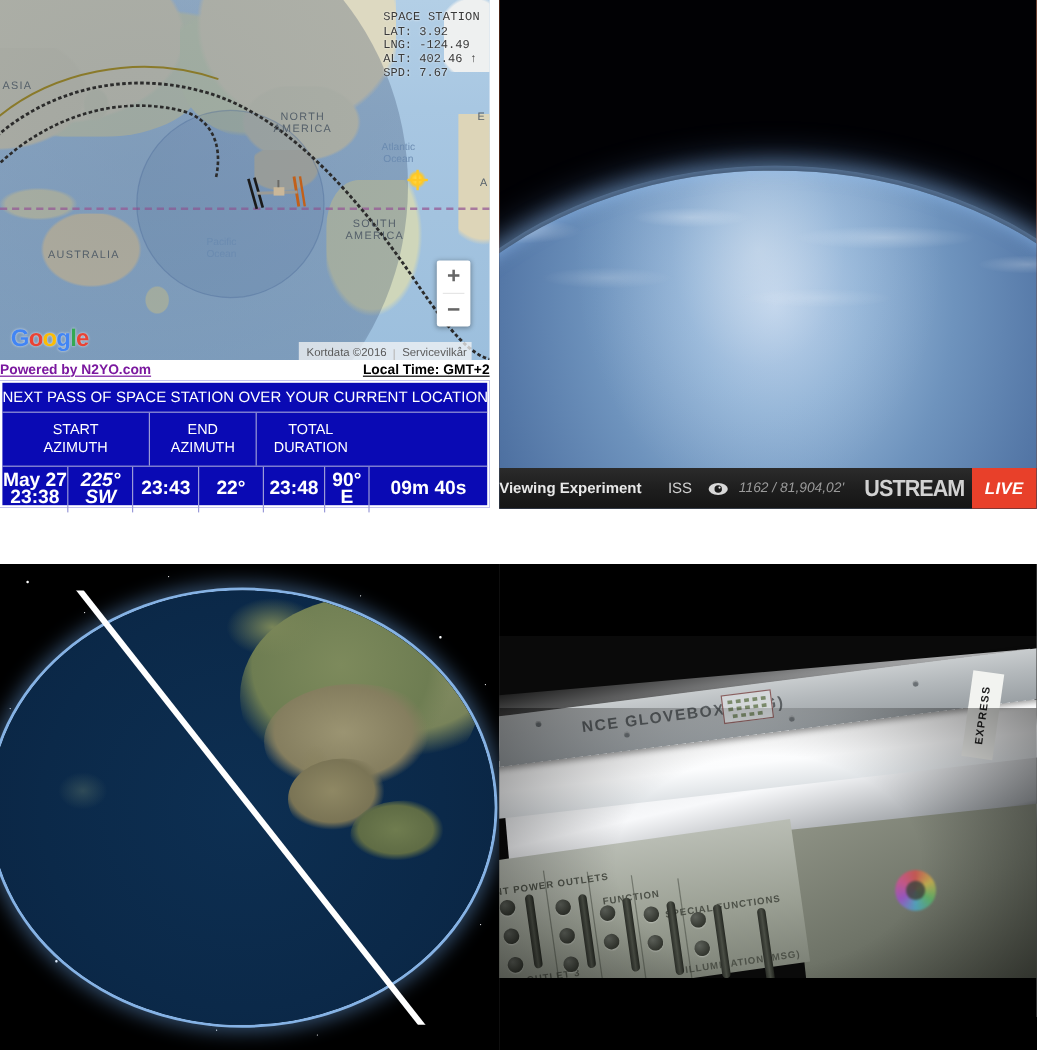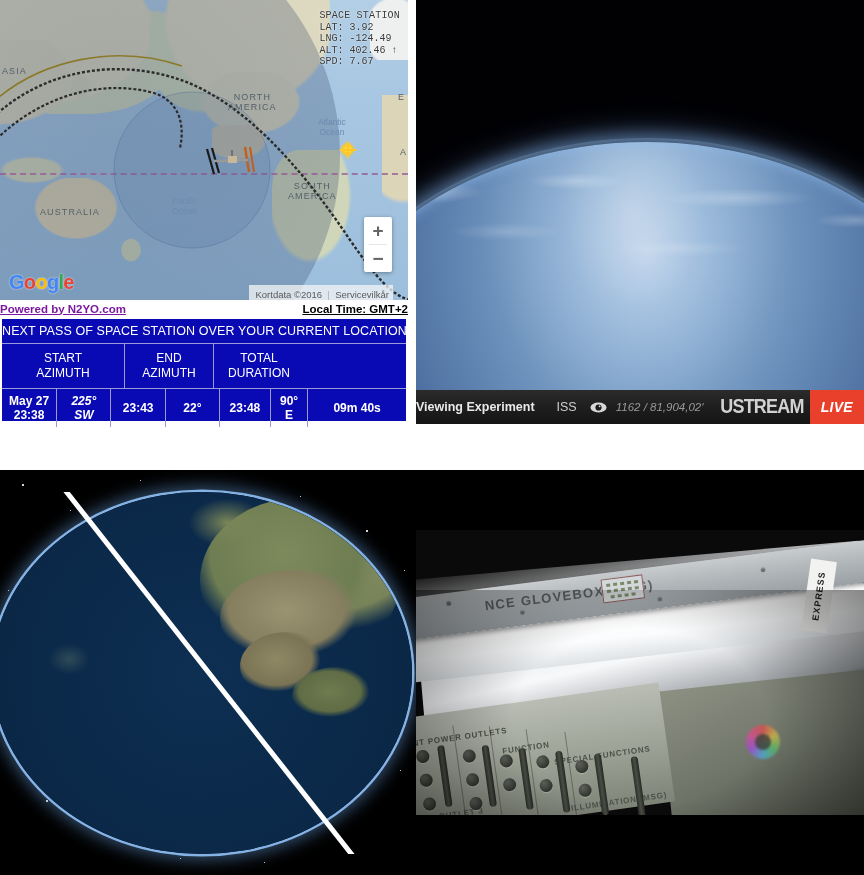--- a/index.html
+++ b/index.html
@@ -164,21 +164,21 @@
   .pt-col {
     border-right:1px solid #9a9ad8; color:#fff; text-align:center;
   }
   .pt-col:last-child { border-right:none; }
   .pt-head {
     font-size:12px; line-height:15px; padding:6px 2px; height:44px;
     display:flex; flex-direction:column; justify-content:center; align-items:center;
   }
   .pt-row { display:flex; border-top:1px solid #9a9ad8; }
   .pt-cell {
-    color:#fff; font-size:12px; font-weight:bold; text-align:center;
+    color:#fff; font-size:16px; font-weight:bold; text-align:center;
     border-right:1px solid #9a9ad8; height:38px;
     display:flex; flex-direction:column; justify-content:center; align-items:center;
     line-height:14px;
   }
   .pt-cell:last-child { border-right:none; }
 
   
   #earth-view {
     position:absolute; left:416px; top:0; width:448px; height:424px;
     background:#c2410c; overflow:hidden;

